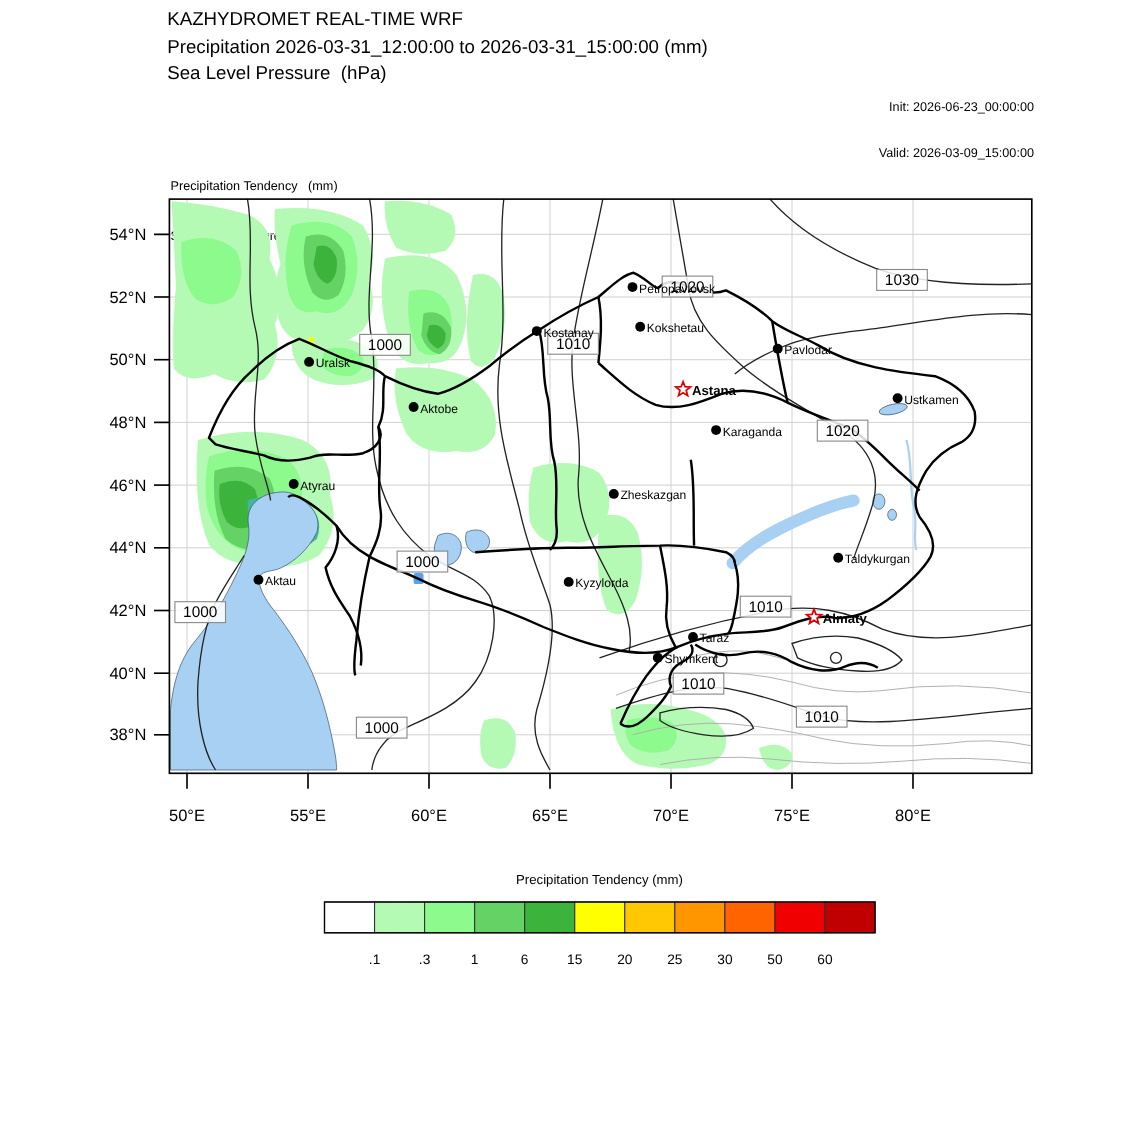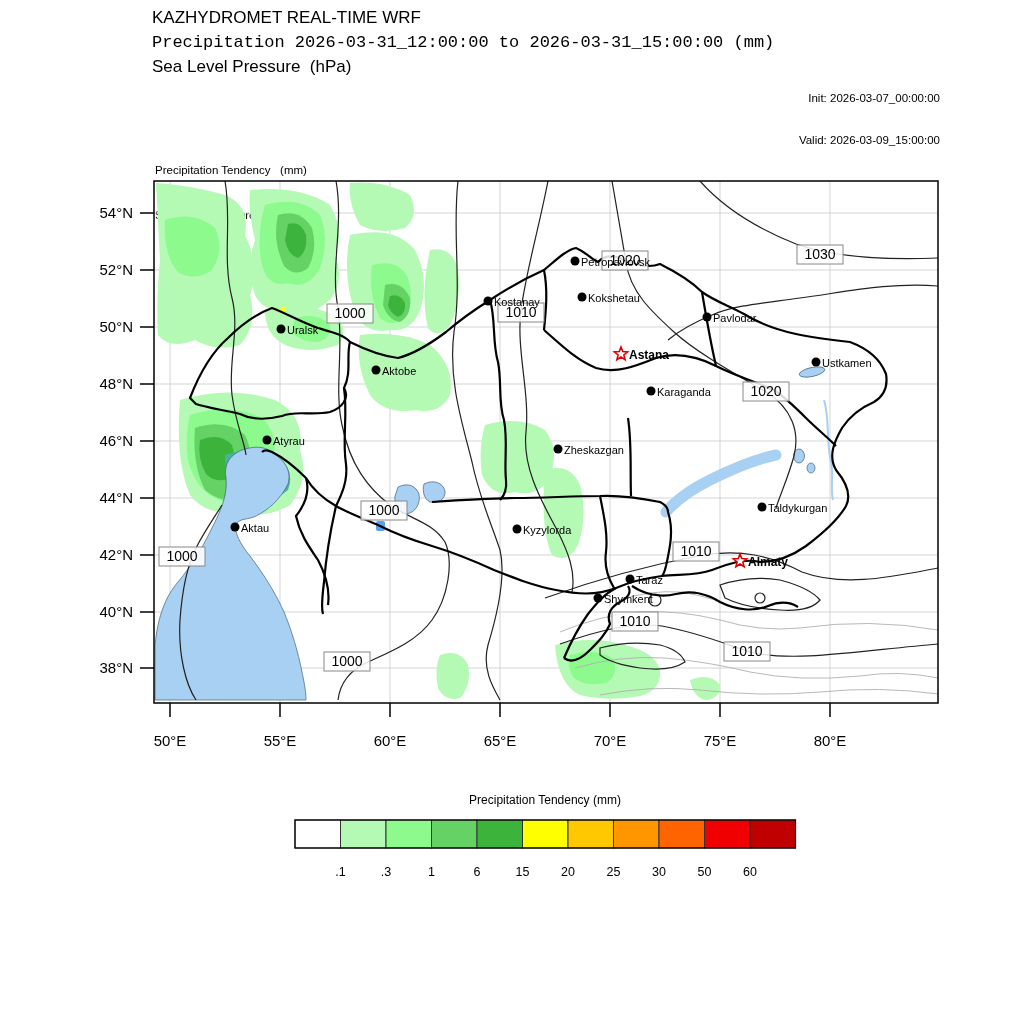--- a/index.html
+++ b/index.html
@@ -1,21 +1,21 @@
 <!DOCTYPE html>
 <html><head>
 <meta charset="utf-8">
 <style>
   html,body{margin:0;padding:0;background:#ffffff;}
   .page{position:relative;width:1024px;height:1024px;background:#fff;
         font-family:"Liberation Sans",sans-serif;color:#000;overflow:hidden;}
   .abs{position:absolute;}
   .hdr{position:absolute;left:152px;font-size:17px;white-space:pre;}
   .t1{top:8px;}
-  .t2{top:33px;font-family:Liberation Mono, monospace;}
+  .t2{top:33px;}
   .t3{top:57px;}
   .runinfo{position:absolute;left:640px;top:63px;width:300px;text-align:right;
            font-size:11.5px;line-height:14px;white-space:pre;}
   .maplegend{position:absolute;left:155px;top:133px;font-size:11.5px;line-height:15px;white-space:pre;}
   .cbtitle{position:absolute;left:295px;top:793px;width:500px;text-align:center;font-size:12px;}
   svg text{font-family:"Liberation Sans",sans-serif;}
   .axis{font-size:15px;}
   .city{font-size:11px;}
   .citycap{font-size:12px;font-weight:bold;}
   .pltext{font-size:14px;text-anchor:middle;}
@@ -25,21 +25,21 @@
 </head>
 <body>
 
 <div class="page">
 
   <div class="hdr t1">KAZHYDROMET REAL-TIME WRF</div>
   <div class="hdr t2">Precipitation 2026-03-31_12:00:00 to 2026-03-31_15:00:00 (mm)</div>
   <div class="hdr t3">Sea Level Pressure  (hPa)</div>
 
   <div class="runinfo">
-    <div>Init: 2026-03-07_00:00:00</div>
+    <div>Init: 2026-06-23_00:00:00</div>
     <div>Valid: 2026-03-09_15:00:00</div>
   </div>
 
   <div class="maplegend">
     <div>Precipitation Tendency   (mm)</div>
     <div>Sea Level Pressure   (hPa)</div>
   </div>
 
   <svg class="abs" style="left:60px;top:168px;" width="900" height="592" viewBox="60 168 900 592">
     <defs>

